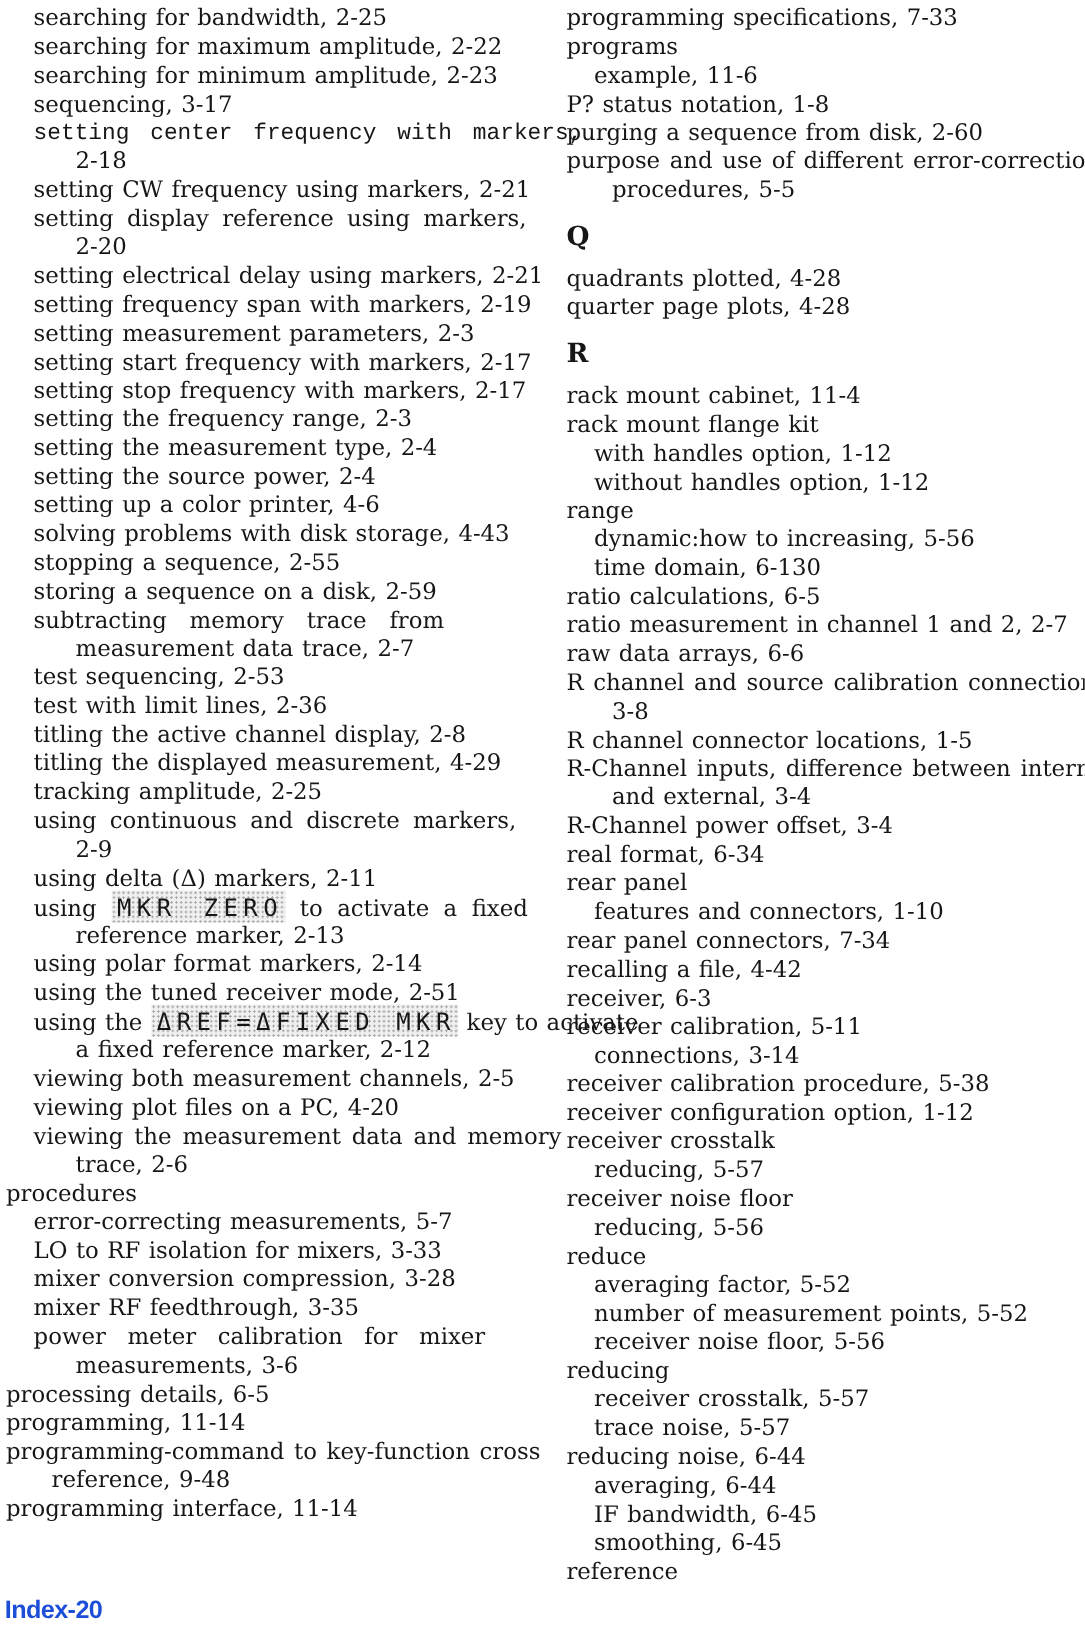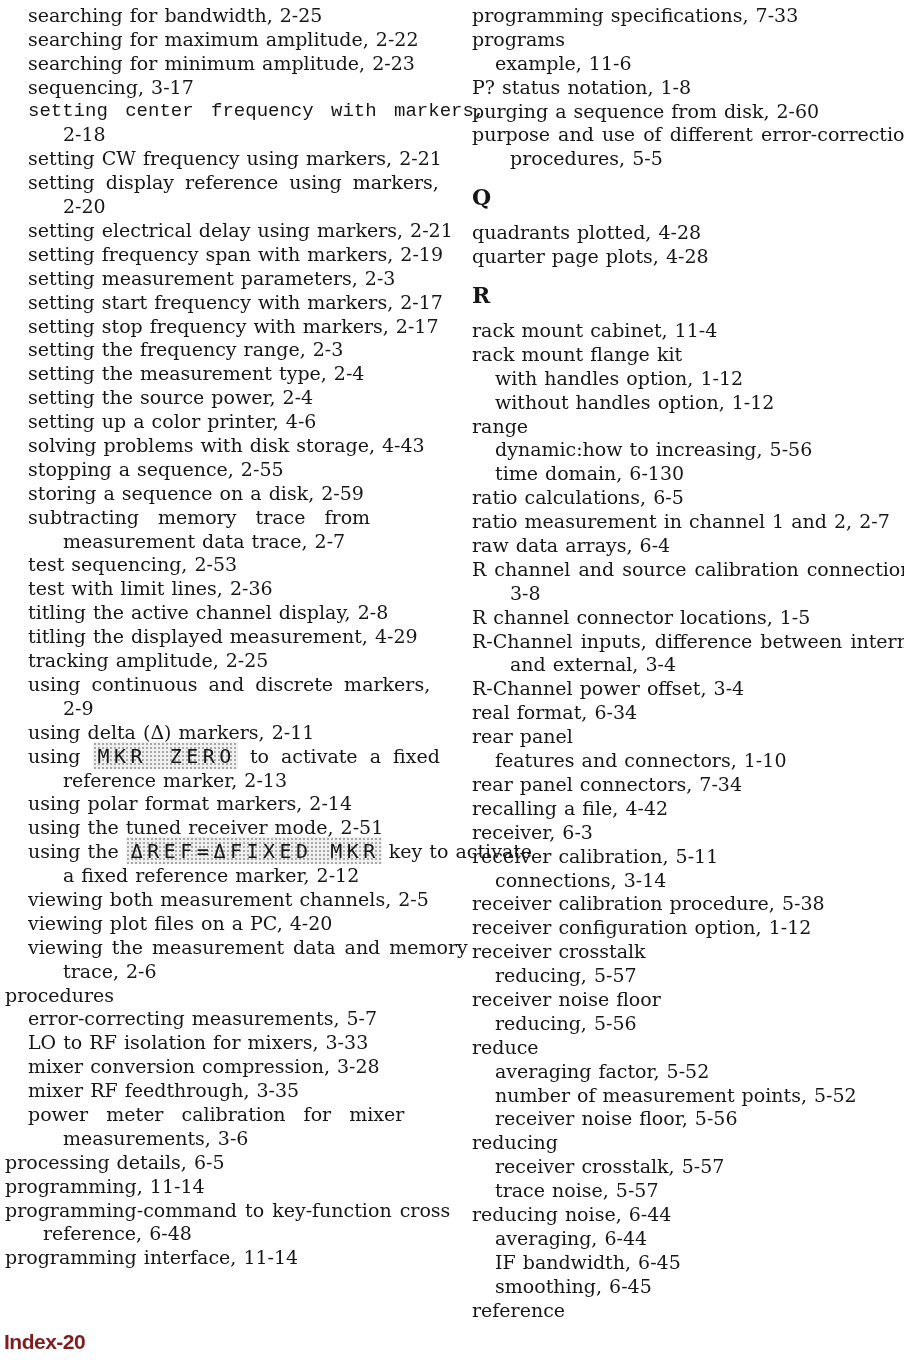--- a/index.html
+++ b/index.html
@@ -42,21 +42,21 @@
     padding: 2px 2px 1px 5px;
   }
   .footer {
     position: absolute;
     left: 4px;
     top: 1330px;
     font-family: "Liberation Sans", sans-serif;
     font-weight: bold;
     font-size: 21px;
     letter-spacing: -0.5px;
-    color: #7f1d1d;
+    color: #1d4ed8;
   }
 </style>
 </head>
 <body>
 
 <div class="page">
   <div class="col col-left">
       <div class="line ind1"><span>searching for bandwidth, 2-25</span></div>
       <div class="line ind1"><span>searching for maximum amplitude, 2-22</span></div>
       <div class="line ind1"><span>searching for minimum amplitude, 2-23</span></div>
@@ -101,21 +101,21 @@
       <div class="line ind0"><span>procedures</span></div>
       <div class="line ind1"><span>error-correcting measurements, 5-7</span></div>
       <div class="line ind1"><span>LO to RF isolation for mixers, 3-33</span></div>
       <div class="line ind1"><span>mixer conversion compression, 3-28</span></div>
       <div class="line ind1"><span>mixer RF feedthrough, 3-35</span></div>
       <div class="line ind1" style="word-spacing: 12px;"><span>power meter calibration for mixer</span></div>
       <div class="line ind1 wrap"><span>measurements, 3-6</span></div>
       <div class="line ind0"><span>processing details, 6-5</span></div>
       <div class="line ind0"><span>programming, 11-14</span></div>
       <div class="line ind0" style="word-spacing: 2px;"><span>programming-command to key-function cross</span></div>
-      <div class="line ind0 wrap"><span>reference, 6-48</span></div>
+      <div class="line ind0 wrap"><span>reference, 9-48</span></div>
       <div class="line ind0"><span>programming interface, 11-14</span></div>
     </div>
   <div class="col col-right">
       <div class="line ind0"><span>programming specifications, 7-33</span></div>
       <div class="line ind0"><span>programs</span></div>
       <div class="line ind1"><span>example, 11-6</span></div>
       <div class="line ind0"><span>P? status notation, 1-8</span></div>
       <div class="line ind0"><span>purging a sequence from disk, 2-60</span></div>
       <div class="line ind0" style="word-spacing: 2px;"><span>purpose and use of different error-correction</span></div>
       <div class="line ind0 wrap"><span>procedures, 5-5</span></div>
@@ -125,21 +125,21 @@
       <div class="heading">R</div>
       <div class="line ind0"><span>rack mount cabinet, 11-4</span></div>
       <div class="line ind0"><span>rack mount flange kit</span></div>
       <div class="line ind1"><span>with handles option, 1-12</span></div>
       <div class="line ind1"><span>without handles option, 1-12</span></div>
       <div class="line ind0"><span>range</span></div>
       <div class="line ind1"><span>dynamic:how to increasing, 5-56</span></div>
       <div class="line ind1"><span>time domain, 6-130</span></div>
       <div class="line ind0"><span>ratio calculations, 6-5</span></div>
       <div class="line ind0"><span>ratio measurement in channel 1 and 2, 2-7</span></div>
-      <div class="line ind0"><span>raw data arrays, 6-4</span></div>
+      <div class="line ind0"><span>raw data arrays, 6-6</span></div>
       <div class="line ind0" style="word-spacing: 2px;"><span>R channel and source calibration connections,</span></div>
       <div class="line ind0 wrap"><span>3-8</span></div>
       <div class="line ind0"><span>R channel connector locations, 1-5</span></div>
       <div class="line ind0" style="word-spacing: 2px;"><span>R-Channel inputs, difference between internal</span></div>
       <div class="line ind0 wrap"><span>and external, 3-4</span></div>
       <div class="line ind0"><span>R-Channel power offset, 3-4</span></div>
       <div class="line ind0"><span>real format, 6-34</span></div>
       <div class="line ind0"><span>rear panel</span></div>
       <div class="line ind1"><span>features and connectors, 1-10</span></div>
       <div class="line ind0"><span>rear panel connectors, 7-34</span></div>

